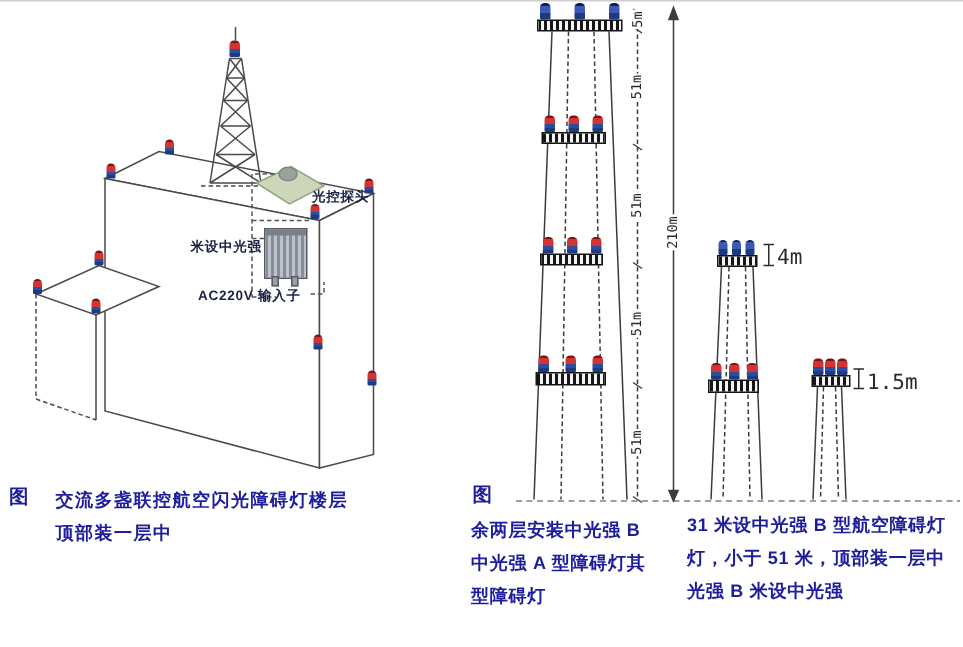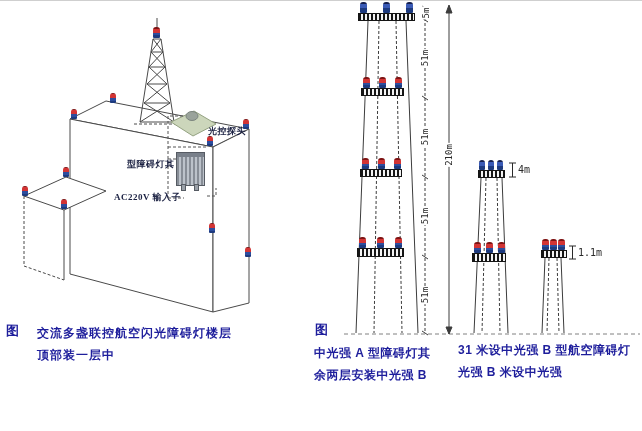--- a/index.html
+++ b/index.html
@@ -14,25 +14,25 @@
   .lamp.sm{width:6px;height:10px;}
   
   .platform{position:absolute;border:1px solid #141414;box-sizing:border-box;
             background:repeating-linear-gradient(90deg,#161616 0 2px,#f4f4f4 2px 4px);}
   
   .controller{position:absolute;left:176px;top:152px;width:27px;height:32px;border:1px solid #565b63;
               background:repeating-linear-gradient(90deg,#878d96 0 2px,#bcc2ca 2px 4px);}
   .controller::before{content:"";position:absolute;left:0;top:0;width:100%;height:4px;background:#79808a;}
   .foot{position:absolute;width:5px;height:7px;background:#9aa0a8;border:1px solid #565b63;box-sizing:border-box;}
   
-  .dlabel{position:absolute;font-size:9px;font-weight:bold;color:#1b2142;white-space:nowrap;letter-spacing:0.5px;font-family:Liberation Serif, serif;}
+  .dlabel{position:absolute;font-size:9px;font-weight:bold;color:#1b2142;white-space:nowrap;letter-spacing:0.5px;}
   
   .dim{position:absolute;font-family:"DejaVu Sans Mono","Liberation Mono",monospace;font-size:9px;color:#2a2a2a;
        background:#fff;padding:0 1px;white-space:nowrap;transform:translate(-50%,-50%) rotate(-90deg);}
-  .dimh{position:absolute;font-family:"DejaVu Sans Mono","Liberation Mono",monospace;font-size:10px;color:#2a2a2a;white-space:nowrap;}
+  .dimh{position:absolute;font-family:"DejaVu Sans Mono","Liberation Mono",monospace;font-size:14px;color:#2a2a2a;white-space:nowrap;}
   
   .fig{position:absolute;font-size:13px;font-weight:bold;color:#1e1e9c;}
   .cap{position:absolute;font-size:12px;font-weight:bold;color:#1e1e9c;letter-spacing:1px;line-height:22px;white-space:nowrap;}
 </style>
 </head>
 <body>
 
 <div class="canvas">
   <div class="top-edge"></div>
 
@@ -117,22 +117,22 @@
     <div class="lamp sm" style="left:22px;top:186px"></div>
     <div class="lamp sm" style="left:63px;top:167px"></div>
     <div class="lamp sm" style="left:61px;top:199px"></div>
     <div class="lamp" style="left:153px;top:27px"></div>
 
     <div class="controller"></div>
     <div class="foot" style="left:181px;top:184px"></div>
     <div class="foot" style="left:194px;top:184px"></div>
 
     <div class="dlabel" style="left:208px;top:125px">光控探头</div>
-    <div class="dlabel" style="left:127px;top:158px">型障碍灯其</div>
-    <div class="dlabel" style="left:114px;top:191px">AC220V 输入子</div>
+    <div class="dlabel" style="left:127px;top:158px">米设中光强</div>
+    <div class="dlabel" style="left:132px;top:191px">AC220V 输入子</div>
 
     <div class="fig" style="left:6px;top:322px">图</div>
     <div class="cap" style="left:37px;top:322px">交流多盏联控航空闪光障碍灯楼层</div>
     <div class="cap" style="left:37px;top:344px">顶部装一层中</div>
   </div>
 
   <div>
 
     <div class="platform" style="left:358px;top:13px;width:57px;height:8px"></div>
     <div class="lamp blue" style="left:360px;top:2px"></div>
@@ -169,25 +169,27 @@
     <div class="lamp" style="left:550px;top:239px"></div>
     <div class="lamp" style="left:558px;top:239px"></div>
 
     <div class="dim" style="left:426px;top:13px">5m</div>
     <div class="dim" style="left:425px;top:58px">51m</div>
     <div class="dim" style="left:425px;top:137px">51m</div>
     <div class="dim" style="left:425px;top:216px">51m</div>
     <div class="dim" style="left:425px;top:295px">51m</div>
     <div class="dim" style="left:449px;top:155px">210m</div>
     <div class="dimh" style="left:518px;top:164px">4m</div>
-    <div class="dimh" style="left:578px;top:247px">1.1m</div>
+    <div class="dimh" style="left:578px;top:247px">1.5m</div>
 
     <div class="fig" style="left:315px;top:321px">图</div>
     <div class="cap" style="left:314px;top:342px;letter-spacing:0.5px">
+      <div>余两层安装中光强 B</div>
       <div>中光强 A 型障碍灯其</div>
-      <div>余两层安装中光强 B</div>
+      <div>型障碍灯</div>
     </div>
     <div class="cap" style="left:458px;top:339px;letter-spacing:0.5px">
       <div>31 米设中光强 B 型航空障碍灯</div>
+      <div>灯，小于 51 米，顶部装一层中</div>
       <div>光强 B 米设中光强</div>
     </div>
   </div>
 </div>
 
 </body></html>

